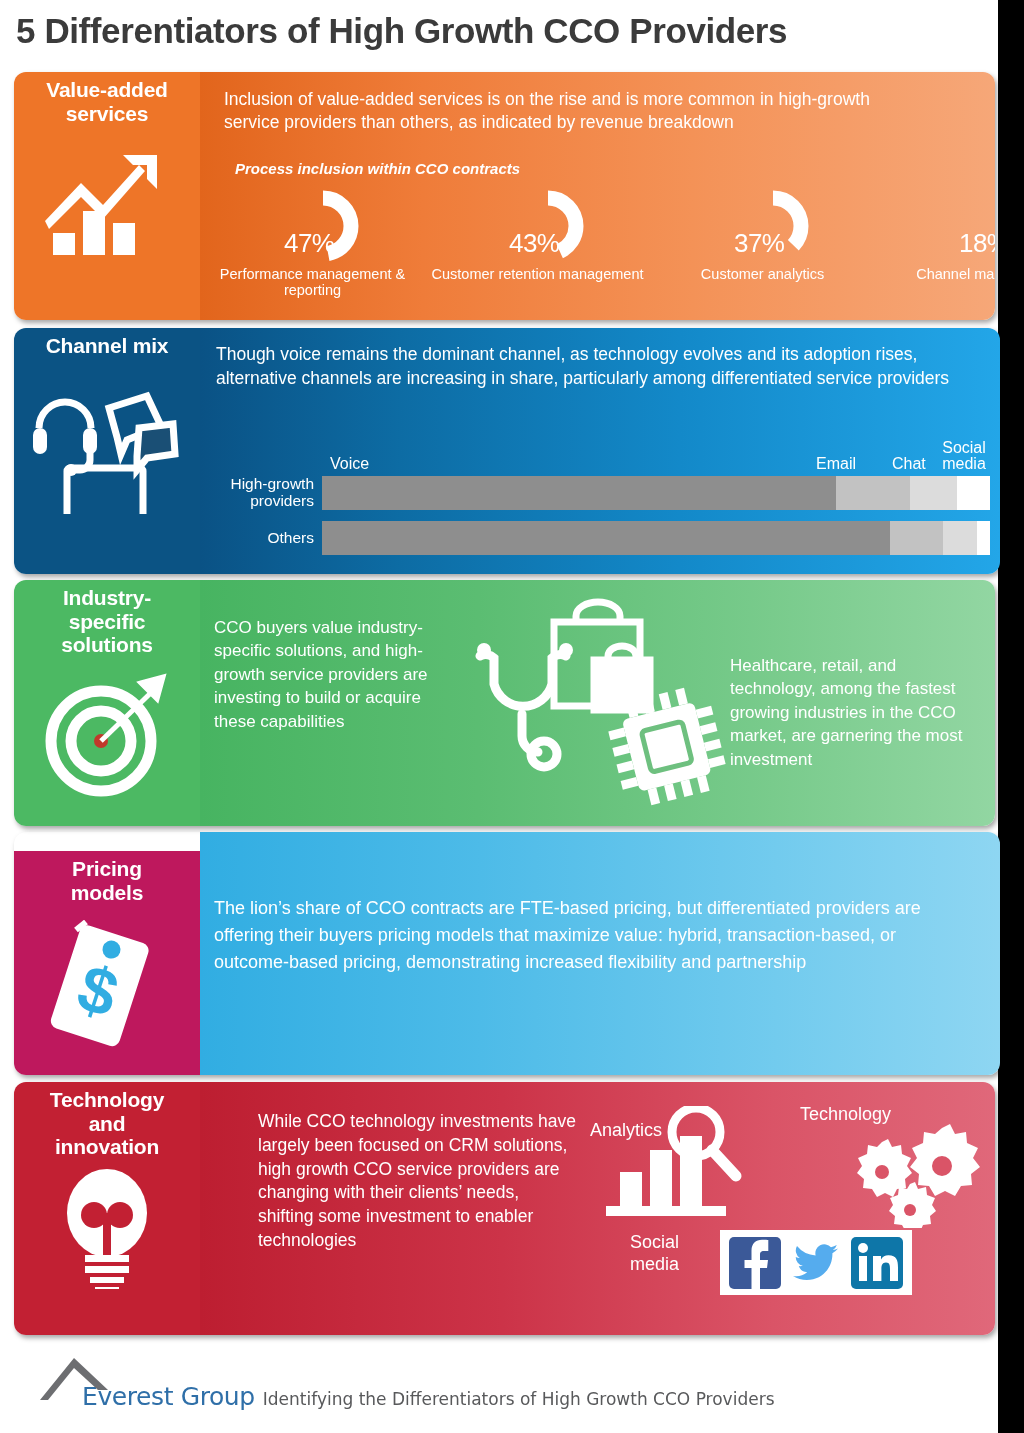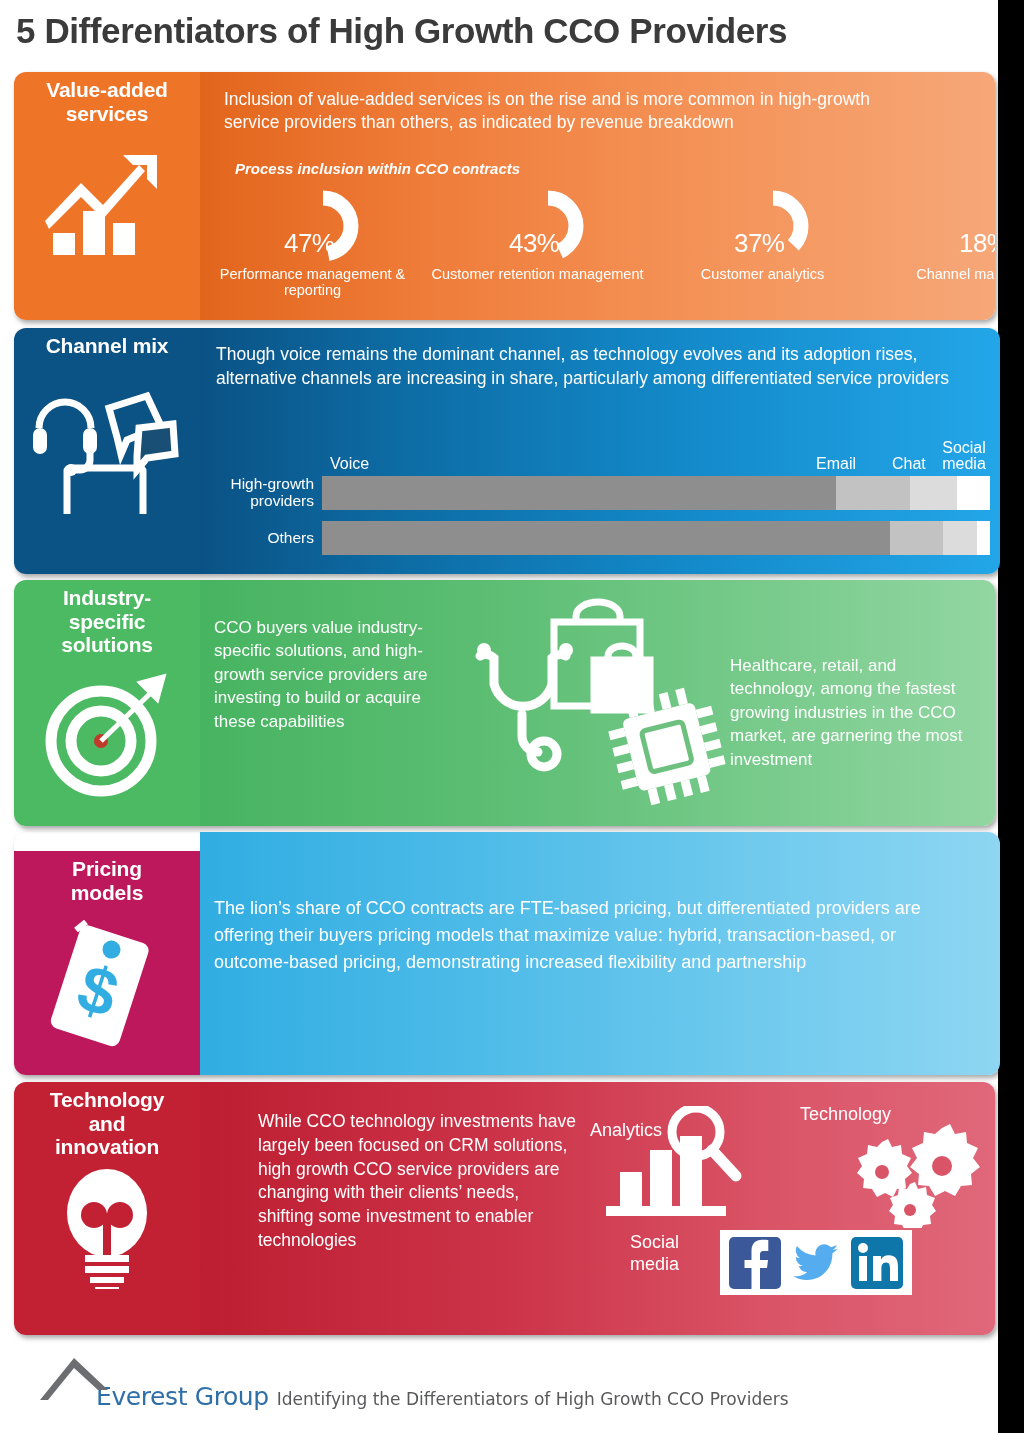--- a/index.html
+++ b/index.html
@@ -108,21 +108,21 @@
   .s5-tech-lbl { position:absolute; left:600px; top:22px; color:#fff; font-size:18px; }
   .s5-social-lbl { position:absolute; left:430px; top:150px; width:90px;
                    color:#fff; font-size:18px; text-align:left; line-height:1.22; }
   .social-box { position:absolute; left:520px; top:148px; width:192px; height:65px;
                 background:#fff; display:flex; align-items:center;
                 justify-content:space-around; padding:0 5px; }
   .sq { width:52px; height:52px; border-radius:5px; position:relative; }
 
   
   .footer { position:absolute; left:0; top:1350px; width:998px; height:83px;
-            background:#fff; display:flex; align-items:flex-start; padding-left:44px; padding-top:10px; }
+            background:#fff; display:flex; align-items:flex-start; padding-left:30px; padding-top:10px; }
   .eg-logo { display:flex; align-items:baseline; }
   .eg-name { color:#2f6fa8; font-size:25px; letter-spacing:-0.4px;
              font-family:"DejaVu Sans", sans-serif; }
   .eg-tag { color:#58595b; font-size:17px; margin-left:8px;
             font-family:"DejaVu Sans", sans-serif; }
   .chev { position:absolute; left:38px; top:6px; }
   svg { display:block; }
 </style>
 </head>
 <body>

